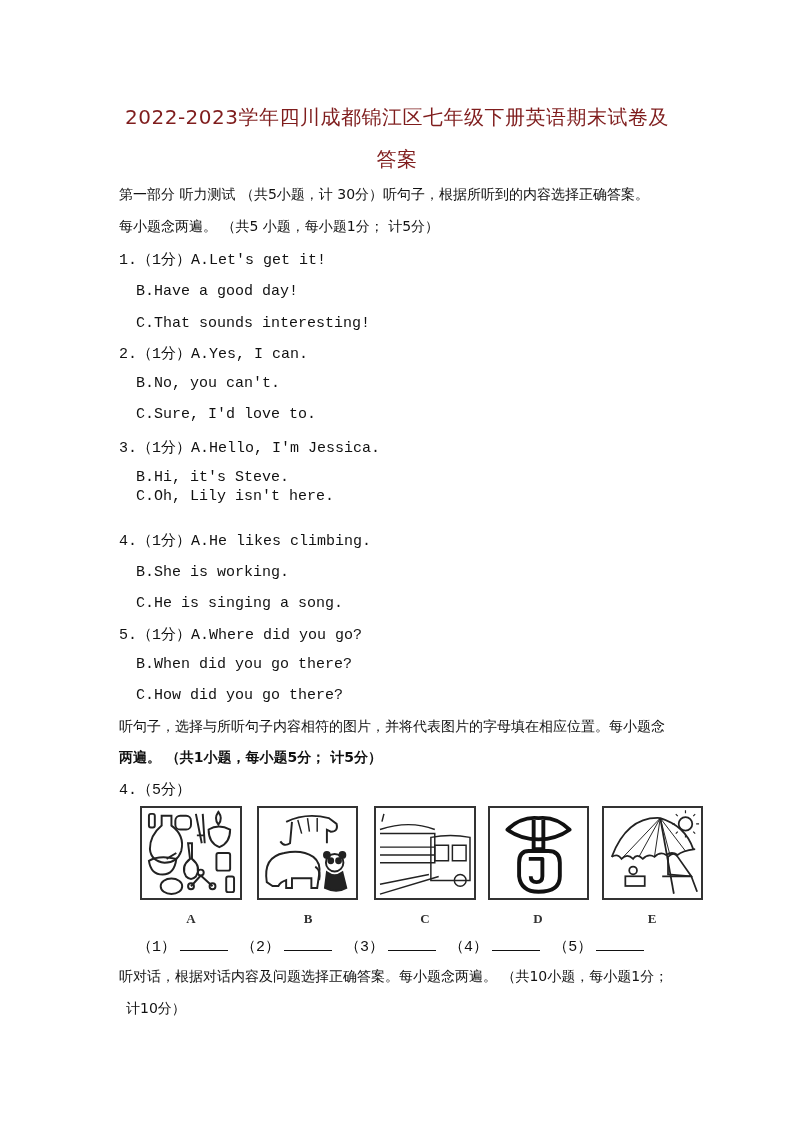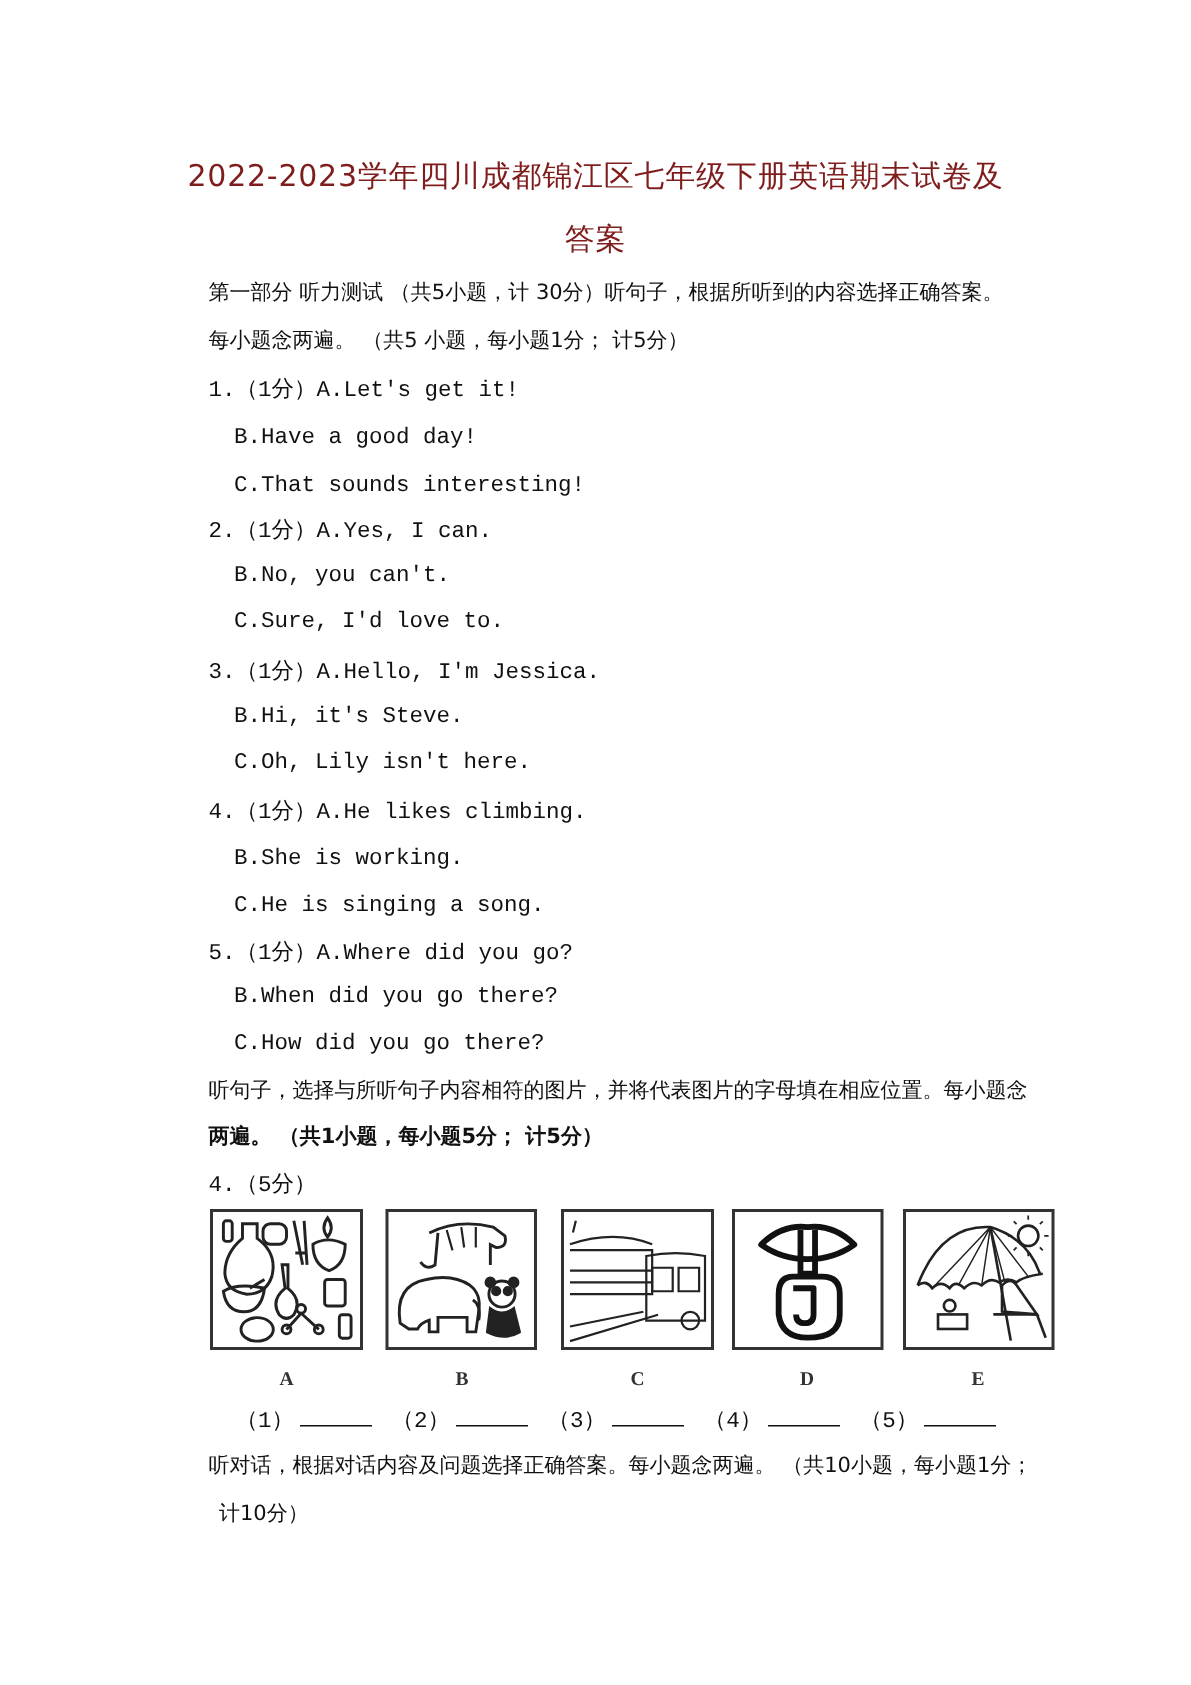--- a/index.html
+++ b/index.html
@@ -7,21 +7,21 @@
       width: 794px; height: 1123px; position: relative; overflow: hidden;
       font-family: "DejaVu Serif", "Liberation Serif", serif;
       color: #111;
     }
     .title {
       position: absolute; left: 0; width: 794px; text-align: center;
       font-family: "DejaVu Sans", "Liberation Sans", sans-serif;
       font-size: 20px; color: #7f1d1d; letter-spacing: 0.5px;
     }
     .line {
-      position: absolute; white-space: nowrap; font-size: 13px; margin-left: 20px;
+      position: absolute; white-space: nowrap; font-size: 13px;
     }
     .cn {
       font-family: "DejaVu Sans", "Liberation Sans", sans-serif; font-size: 14px;
     }
     .mono {
       font-family: Liberation Mono, monospace; font-size: 15px;
     }
     .pic {
       position: absolute; top: 806px; height: 94px;
       border: 2px solid #333; box-sizing: border-box; background: #fff;
@@ -56,21 +56,21 @@
   <div class="line mono" style="left:119px; top:344px;">
     <span>2.（1分）</span><span>A.Yes, I can.</span>
   </div>
   <div class="line mono" style="left:136px; top:375px;">B.No, you can't.</div>
   <div class="line mono" style="left:136px; top:406px;">C.Sure, I'd love to.</div>
 
   <div class="line mono" style="left:119px; top:438px;">
     <span>3.（1分）</span><span>A.Hello, I'm Jessica.</span>
   </div>
   <div class="line mono" style="left:136px; top:469px;">B.Hi, it's Steve.</div>
-  <div class="line mono" style="left:136px; top:500px;">C.Oh, Lily isn't here.</div>
+  <div class="line mono" style="left:136px; top:488px;">C.Oh, Lily isn't here.</div>
 
   <div class="line mono" style="left:119px; top:531px;">
     <span>4.（1分）</span><span>A.He likes climbing.</span>
   </div>
   <div class="line mono" style="left:136px; top:564px;">B.She is working.</div>
   <div class="line mono" style="left:136px; top:595px;">C.He is singing a song.</div>
 
   <div class="line mono" style="left:119px; top:625px;">
     <span>5.（1分）</span><span>A.Where did you go?</span>
   </div>

